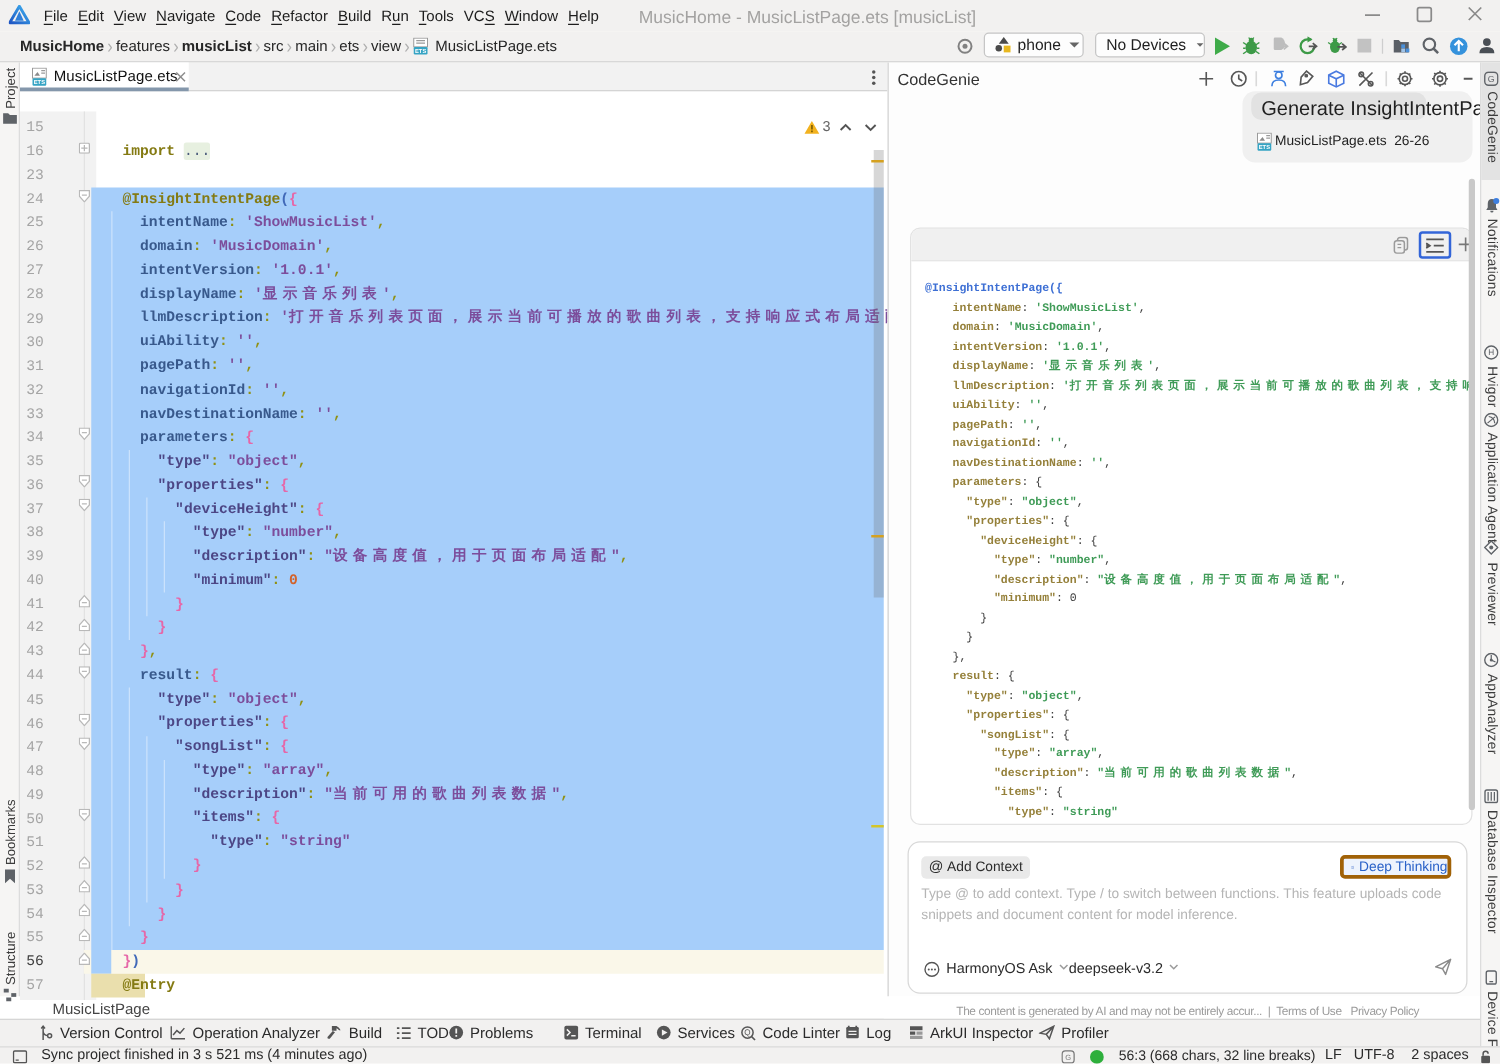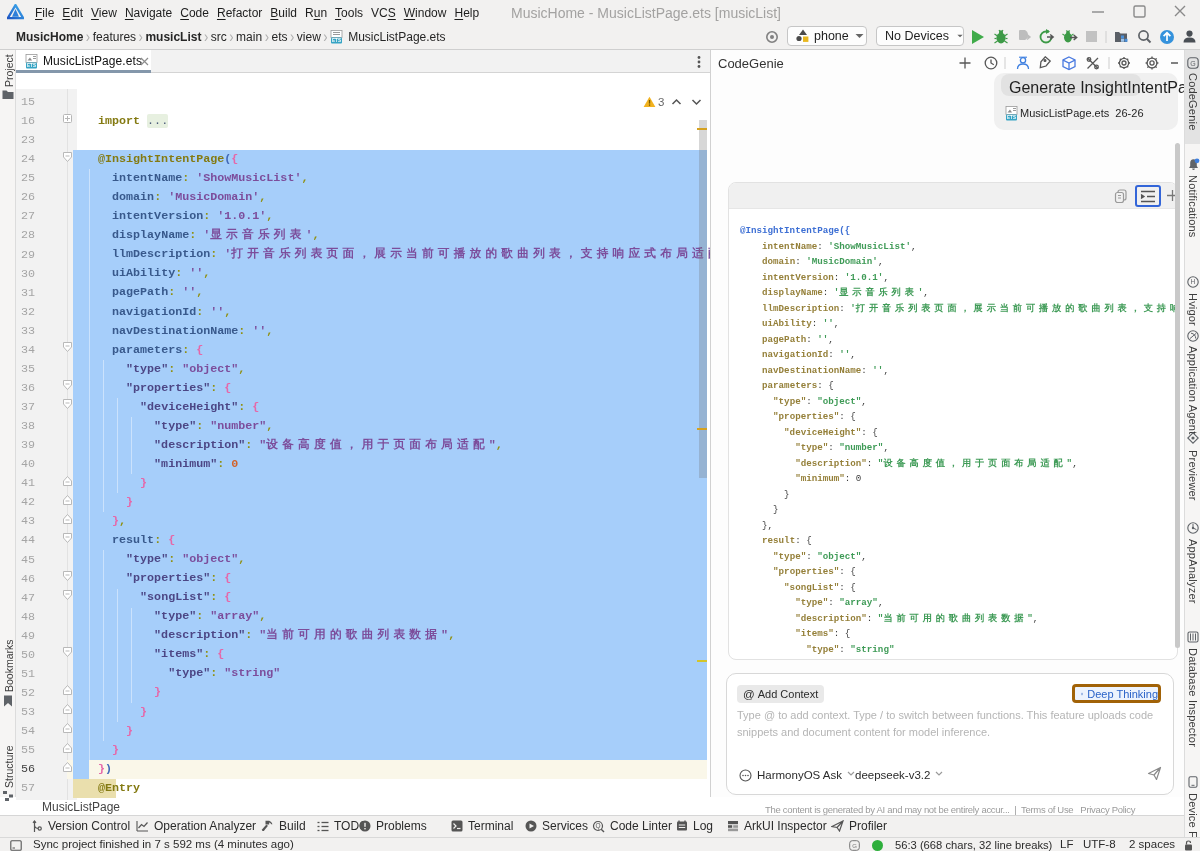--- a/index.html
+++ b/index.html
@@ -616,21 +616,21 @@
         <path d="M1 6.5 L12 1 L8.5 11 L6 7.5 Z M6 7.5 L12 1" fill="none" stroke="#555" stroke-width="1.2"></path>
       </svg>
       <span>Profiler</span>
     </div>
 </div>
 <div class="abs" id="statusbar">
   <svg class="abs" style="left:10px;top:1.5px" width="12" height="11" viewBox="0 0 12 11">
       <rect x="0.8" y="0.8" width="10.4" height="9.4" rx="1" fill="none" stroke="#555" stroke-width="1.1"></rect>
       <line x1="2.5" y1="8" x2="5" y2="8" stroke="#555"></line>
     </svg>
-  <span class="abs" style="left:33px;top:0px">Sync project finished in 7 s 592 ms (4 minutes ago)</span>
+  <span class="abs" style="left:33px;top:0px">Sync project finished in 3 s 521 ms (4 minutes ago)</span>
   <svg class="abs" style="left:849px;top:1.5px" width="11" height="11" viewBox="0 0 11 11">
       <rect x="0.7" y="0.7" width="9.6" height="9.6" rx="2.6" fill="none" stroke="#777" stroke-width="1"></rect>
       <text x="5.5" y="7.8" font-size="6" text-anchor="middle" fill="#777" font-family="Liberation Sans">G</text>
     </svg>
   <div class="abs" style="left:872px;top:2px;width:11px;height:11px;border-radius:50%;background:#2eaf3c"></div>
   <span class="abs" style="left:895px;top:0.5px;font-size:11.2px">56:3 (668 chars, 32 line breaks)</span>
   <span class="abs" style="left:1060px;top:0px">LF</span>
   <span class="abs" style="left:1083px;top:0px">UTF-8</span>
   <span class="abs" style="left:1129px;top:0px">2 spaces</span>
   <svg class="abs" style="left:1184px;top:1.5px" width="9" height="11" viewBox="0 0 9 11">

